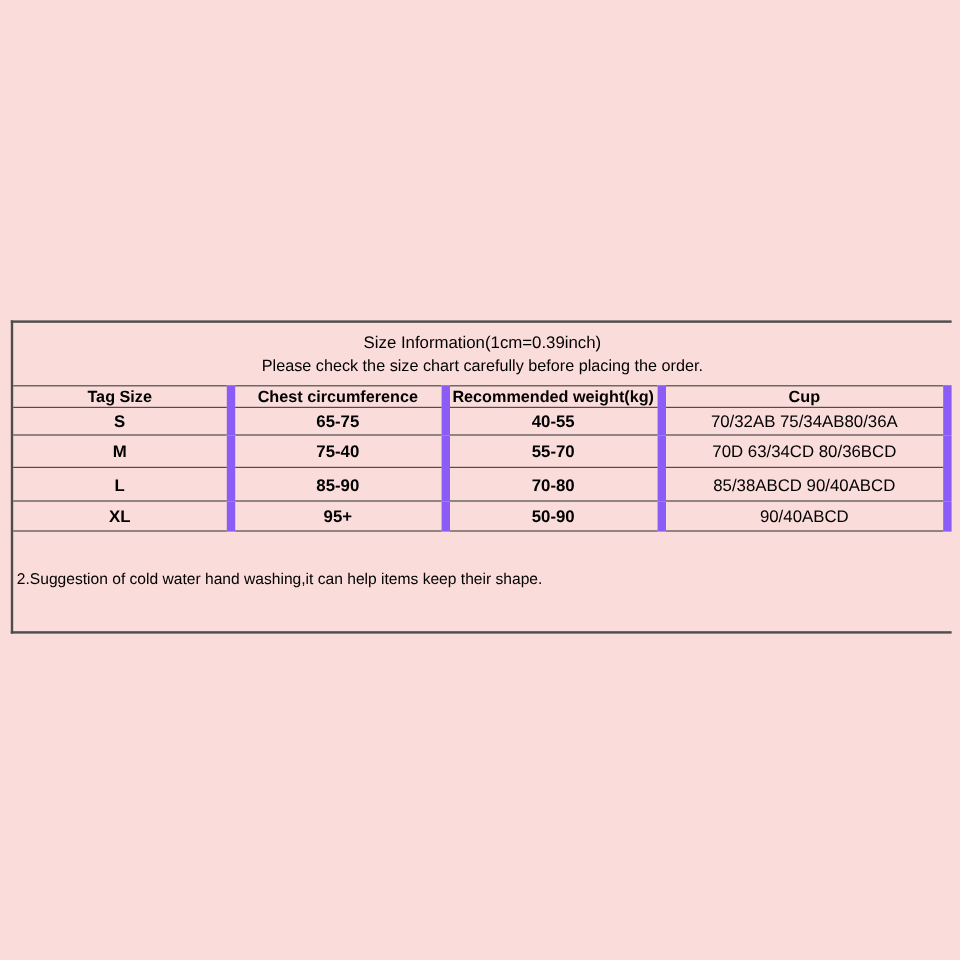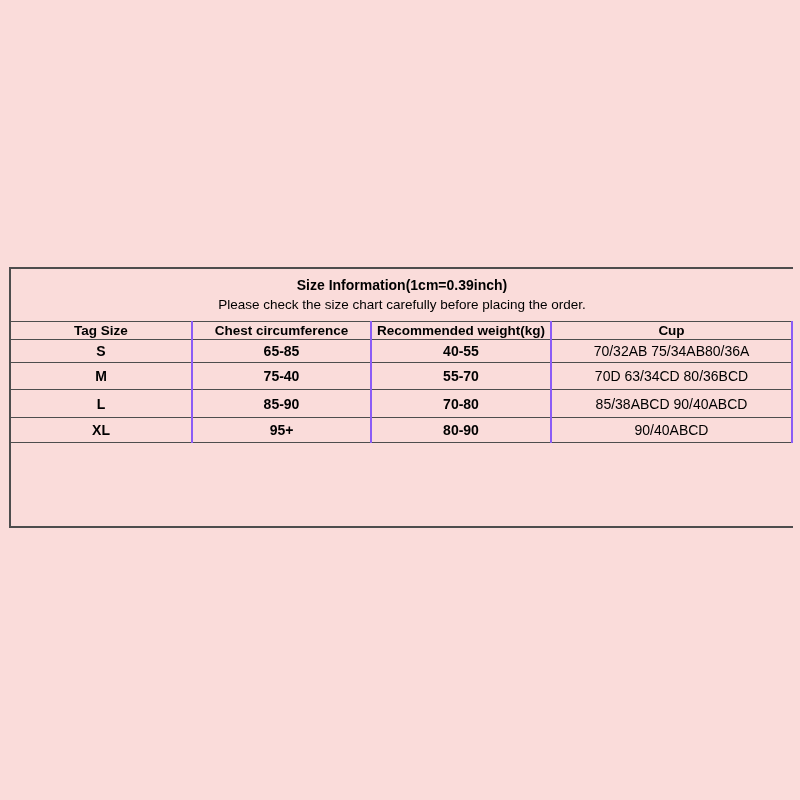--- a/index.html
+++ b/index.html
@@ -21,36 +21,36 @@
     border-right: none;
   }
 
   .title-section {
     height: 52px;
     text-align: center;
   }
   .chart-title {
     padding-top: 8px;
     font-size: 14px;
-    font-weight: bold;
+    font-weight: normal;
   }
   .chart-subtitle {
     margin-top: 4px;
     font-size: 13.5px;
     font-weight: normal;
   }
 
   table.size-table {
     width: 100%;
     border-collapse: collapse;
     table-layout: fixed;
   }
   table.size-table th,
   table.size-table td {
-    border-right: 2px solid #8b5cf6;
+    border-right: 7px solid #8b5cf6;
     border-bottom: 1px solid #4d4d4d;
     text-align: center;
     vertical-align: middle;
     padding: 0;
     overflow: hidden;
     white-space: nowrap;
   }
   table.size-table th {
     border-top: 1px solid #4d4d4d;
     height: 18px;
@@ -93,41 +93,42 @@
       <tr>
         <th>Tag Size</th>
         <th>Chest circumference</th>
         <th>Recommended weight(kg)</th>
         <th>Cup</th>
       </tr>
     </thead>
     <tbody>
       <tr class="row-s">
         <td class="c-bold">S</td>
-        <td class="c-bold">65-85</td>
+        <td class="c-bold">65-75</td>
         <td class="c-bold">40-55</td>
         <td class="c-cup">70/32AB 75/34AB80/36A</td>
       </tr>
       <tr class="row-m">
         <td class="c-bold">M</td>
         <td class="c-bold">75-40</td>
         <td class="c-bold">55-70</td>
         <td class="c-cup">70D 63/34CD 80/36BCD</td>
       </tr>
       <tr class="row-l">
         <td class="c-bold">L</td>
         <td class="c-bold">85-90</td>
         <td class="c-bold">70-80</td>
         <td class="c-cup">85/38ABCD 90/40ABCD</td>
       </tr>
       <tr class="row-xl">
         <td class="c-bold">XL</td>
         <td class="c-bold">95+</td>
-        <td class="c-bold">80-90</td>
+        <td class="c-bold">50-90</td>
         <td class="c-cup">90/40ABCD</td>
       </tr>
     </tbody>
   </table>
 
   <div class="attention-section">
+    <div>2.Suggestion of cold water hand washing,it can help items keep their shape.</div>
   </div>
 
 </div>
 
 </body></html>

